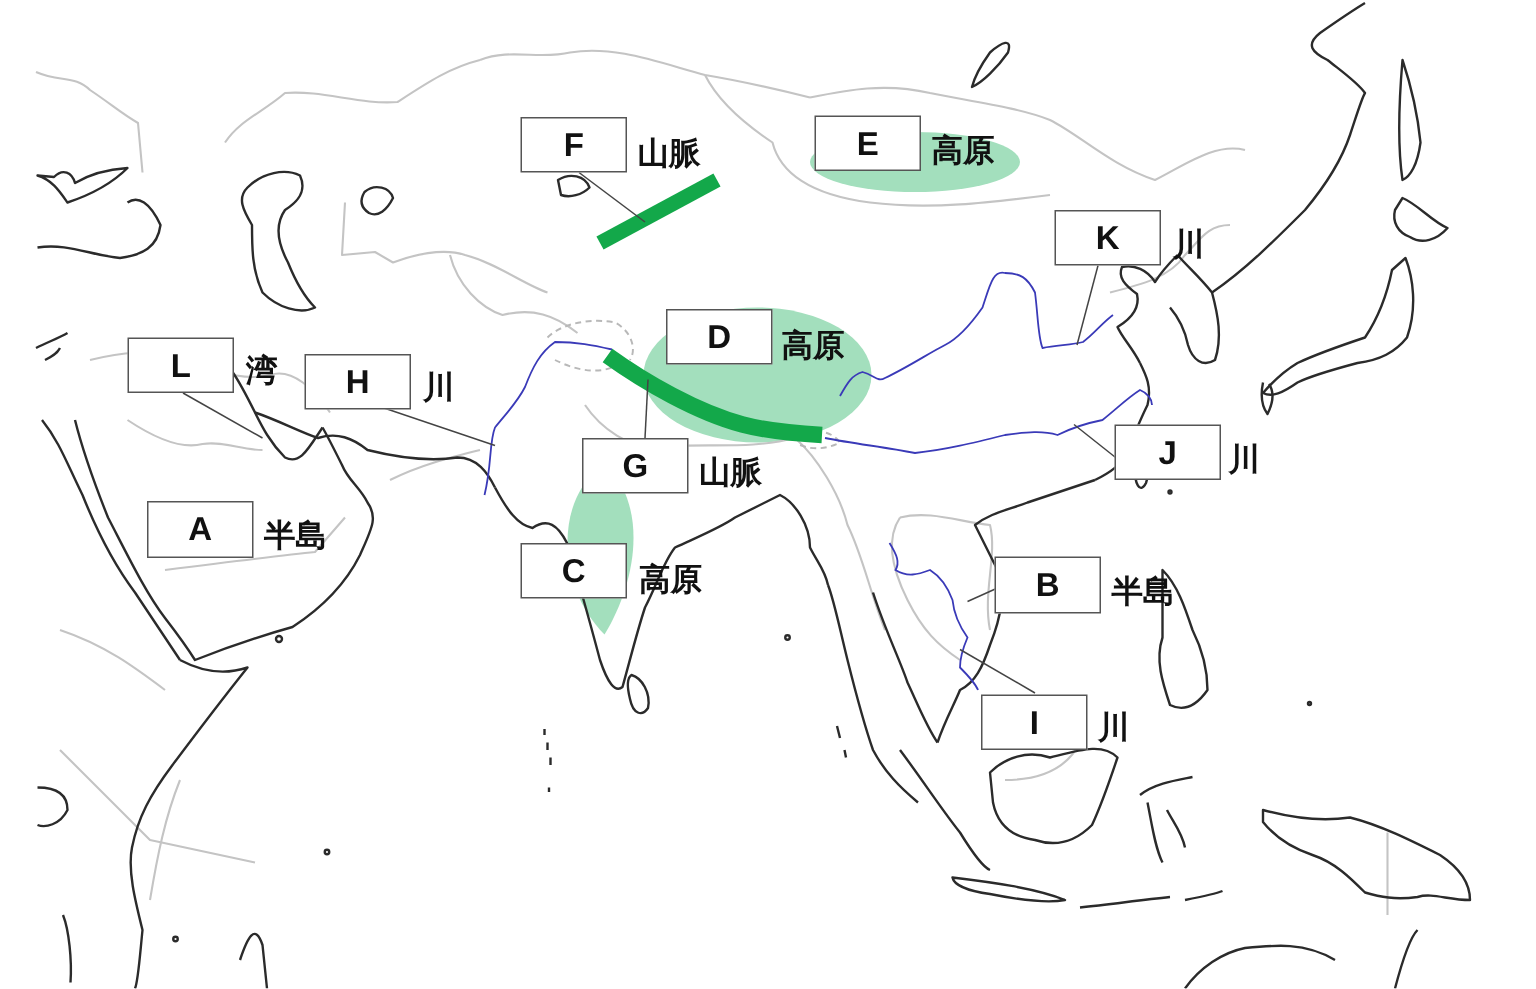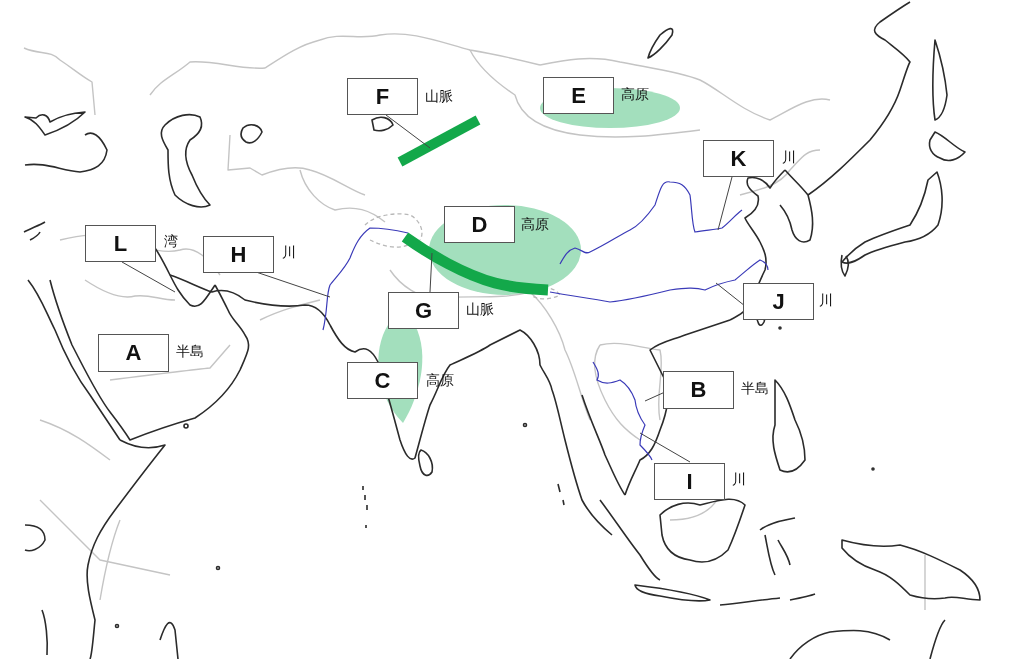--- a/index.html
+++ b/index.html
@@ -8,22 +8,22 @@
   #map { position:absolute; left:0; top:0; width:1024px; height:659px; }
   .coast { fill:none; stroke:#2b2b2b; stroke-width:1.6; stroke-linejoin:round; }
   .border { fill:none; stroke:#c4c4c4; stroke-width:1.4; stroke-linejoin:round; }
   .dash { fill:none; stroke:#b8b8b8; stroke-width:1.3; stroke-dasharray:4 3; }
   .river { fill:none; stroke:#3a3ab8; stroke-width:1.2; }
   .leader { stroke:#444; stroke-width:1; }
   .label-box { position:absolute; background:#ffffff; border:1.5px solid #555555;
                box-sizing:border-box; display:flex; align-items:center; justify-content:center;
                font-family:"Liberation Sans","DejaVu Sans",sans-serif; font-weight:bold;
                font-size:22px; color:#111; }
-  .suffix { position:absolute; font-family:"DejaVu Sans",sans-serif; font-weight:normal;
-            font-size:14px; color:#111; white-space:nowrap; }
+  .suffix { position:absolute; font-family:"DejaVu Sans",sans-serif; font-weight:bold;
+            font-size:21px; color:#111; white-space:nowrap; }
 </style>
 </head>
 <body>
 
 <svg id="map" viewBox="0 0 1024 659">
 
   <ellipse cx="505" cy="250" rx="76" ry="45" fill="#a3dfbd"></ellipse>
   <ellipse cx="610" cy="108" rx="70" ry="20" fill="#a3dfbd"></ellipse>
   <path d="M388,325 C372,350 375,395 403,423 C420,395 430,355 415,325 Z" fill="#a3dfbd"></path>
 

